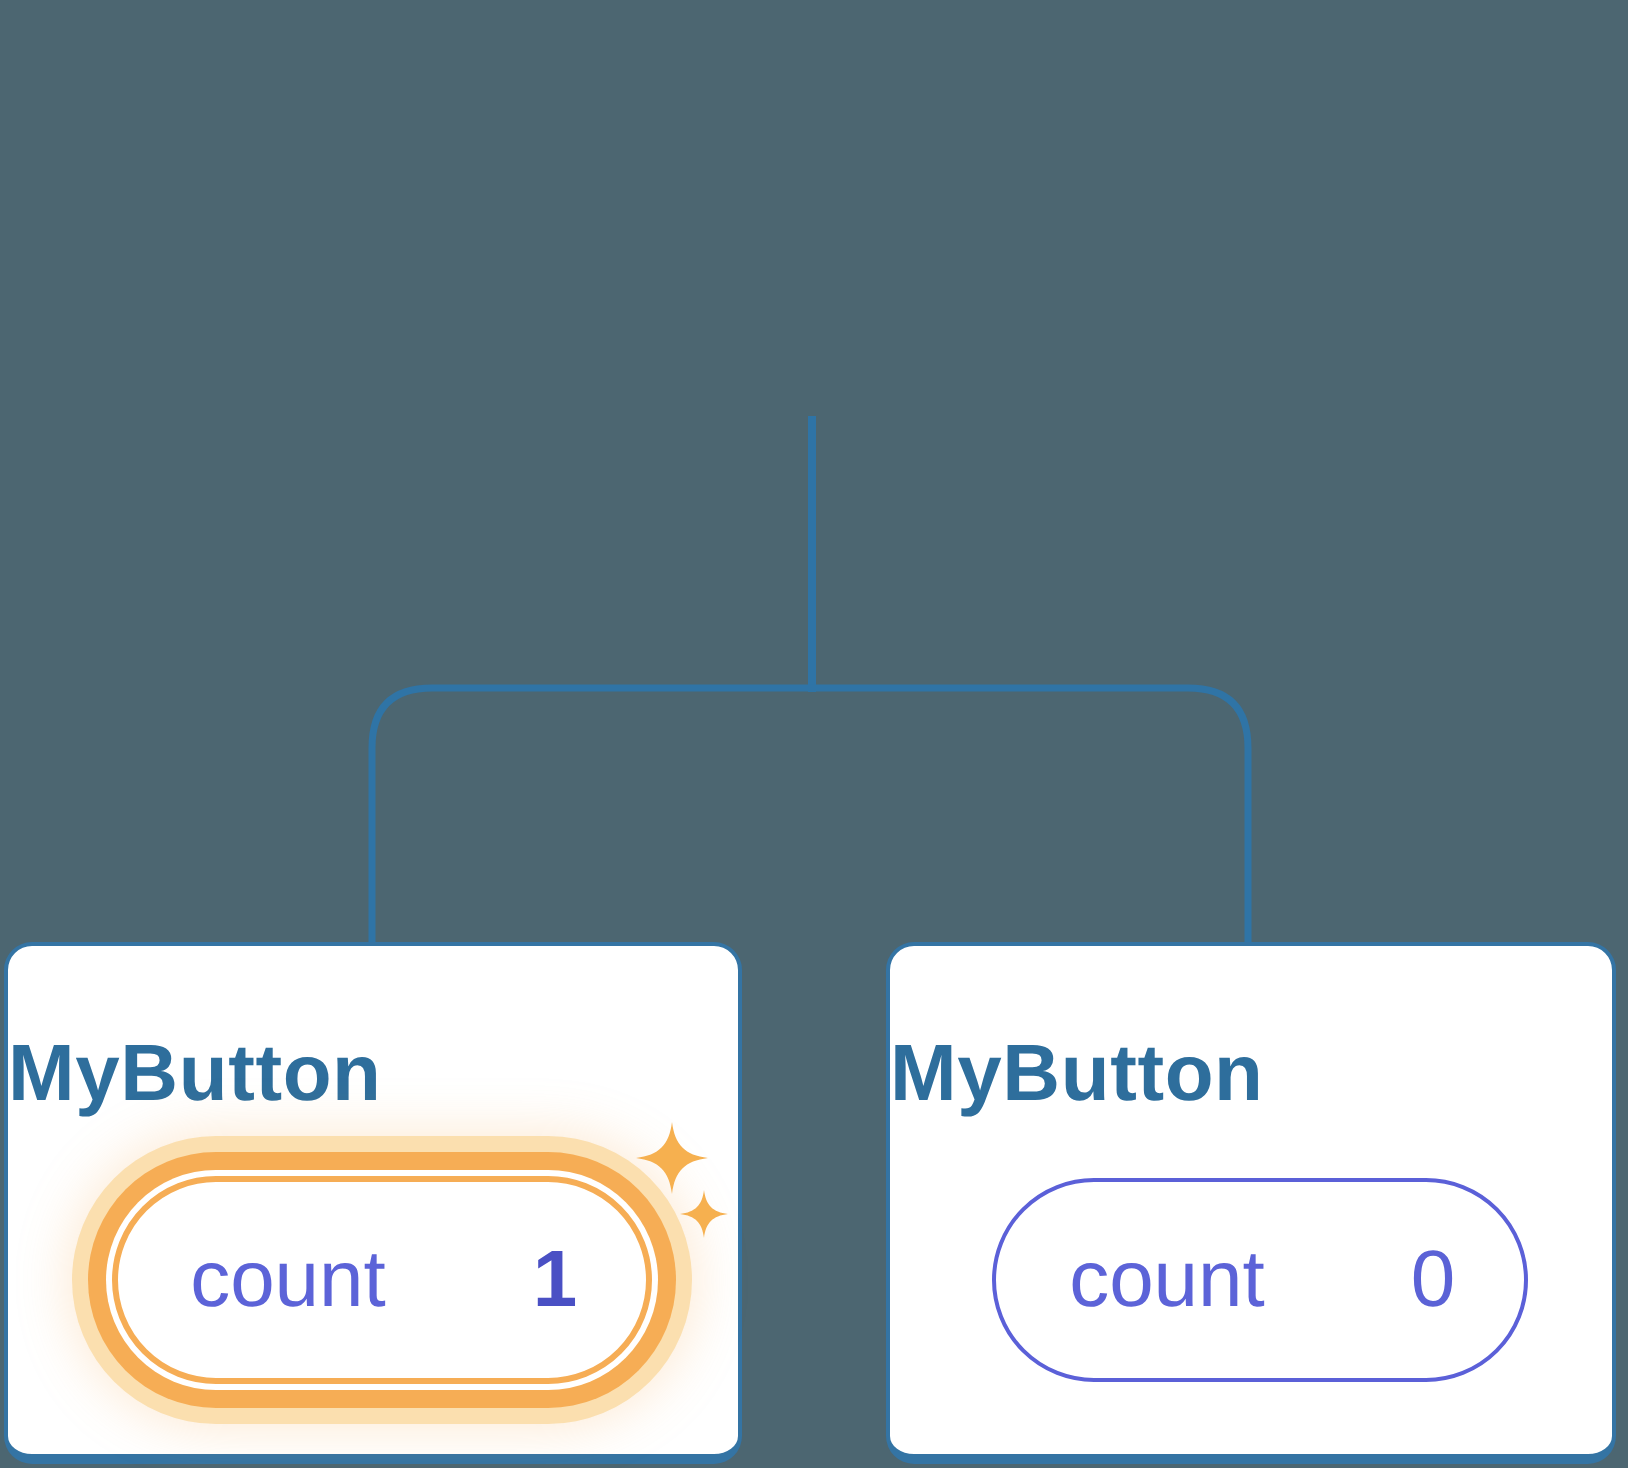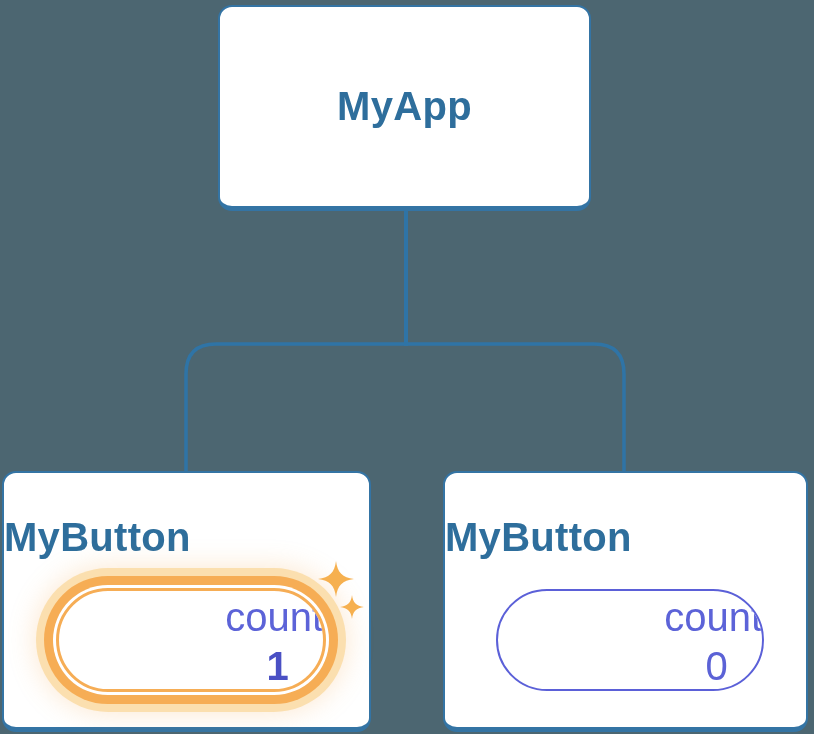--- a/index.html
+++ b/index.html
@@ -38,26 +38,25 @@
     color: #2E6E9C;
     letter-spacing: 0.3px;
     white-space: nowrap;
   }
   .child-title {
     margin-top: 42px;
   }
   .pill {
     position: absolute;
     display: flex;
-    align-items: flex-end;
+    align-items: center;
     background: #ffffff;
     border-radius: 60px;
     box-sizing: border-box;
     overflow: hidden;
-    flex-direction: column;
   }
   .pill-highlighted {
     left: 52px; top: 115px;
     width: 270px; height: 104px;
     border: 3px solid #F6AD55;
     box-shadow:
       0 0 0 3px #FFFFFF,
       0 0 0 12px #F6AD55,
       0 0 0 20px #FBDFAF,
       0 0 26px 22px rgba(246,173,85,0.25);
@@ -92,23 +91,20 @@
 </head>
 <body>
 
 <div class="canvas">
 
   <svg class="connectors" viewBox="0 0 814 734" xmlns="http://www.w3.org/2000/svg">
     <path d="M406 208 L406 346" fill="none" stroke="#2F74A6" stroke-width="4"></path>
     <path d="M186 472 L186 374 Q186 344 216 344 L594 344 Q624 344 624 374 L624 472" fill="none" stroke="#2F74A6" stroke-width="3.5"></path>
   </svg>
 
-  <div class="node node-root">
-    <div class="node-title">MyApp</div>
-  </div>
 
   <div class="node node-child-left">
     <div class="node-title child-title">MyButton</div>
     <div class="pill pill-highlighted">
       <div class="pill-key">count</div>
       <div class="pill-divider-orange"></div>
       <div class="pill-value pill-value-bold">1</div>
     </div>
   </div>
 

